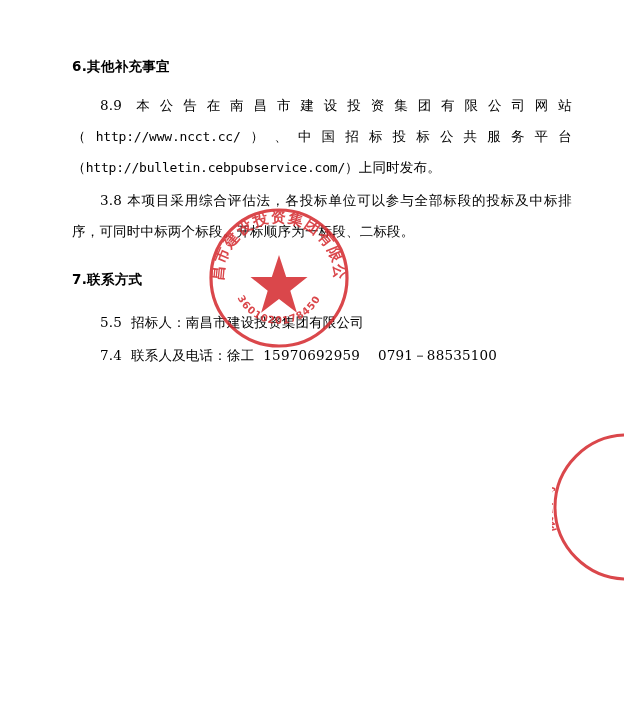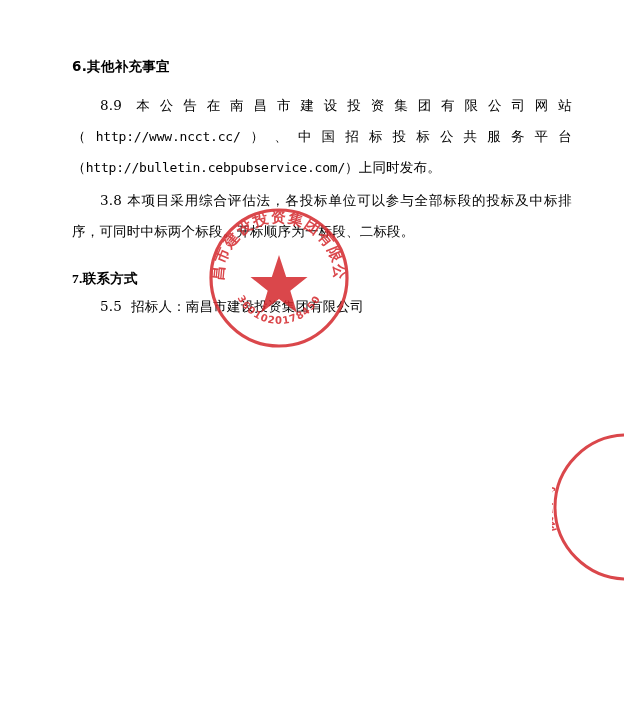--- a/index.html
+++ b/index.html
@@ -25,22 +25,21 @@
   .heading {
     font-family: "DejaVu Sans", "Liberation Sans", sans-serif;
     font-weight: bold;
     font-size: 13.5px;
     letter-spacing: 0.3px;
     margin: 0 0 14px 0;
     line-height: 1.5;
   }
   .heading.second {
     margin-top: 22px;
-    margin-bottom: 0;
-    font-family: Liberation Serif, serif;
+    margin-bottom: 16px;
   }
   .para {
     font-size: 13.5px;
     line-height: 31px;
     text-align: justify;
     text-indent: 28px;
     margin: 0 0 2px 0;
     letter-spacing: 0.2px;
   }
   .mono {
@@ -98,20 +97,21 @@
   <h2 class="heading">6.其他补充事宜</h2>
 
   <p class="para"><span>8.9 本公告在南昌市建设投资集团有限公司网站（</span><span class="mono">http://www.ncct.cc/</span><span>）、中国招标投标公共服务平台（</span><span class="mono">http://bulletin.cebpubservice.com/</span><span>）上同时发布。</span></p>
 
   <p class="para">3.8 本项目采用综合评估法，各投标单位可以参与全部标段的投标及中标排序，可同时中标两个标段。开标顺序为一标段、二标段。</p>
 
   <h2 class="heading second">7.联系方式</h2>
 
   <ul class="contact-list">
     <li class="contact-item">5.5  招标人：南昌市建设投资集团有限公司</li>
+    <li class="contact-item">7.4  联系人及电话：徐工  15970692959    0791－88535100</li>
   </ul>
 
   <div class="stamp stamp-main">
     <svg viewBox="0 0 142 142" xmlns="http://www.w3.org/2000/svg">
       <defs>
         <path id="arcTop" d="M 15,71 A 56,56 0 0 1 127,71" fill="none"></path>
         <path id="arcBottom" d="M 25,71 A 46,46 0 0 0 117,71" fill="none"></path>
       </defs>
       <circle cx="71" cy="71" r="68" fill="none" stroke="#d4272c" stroke-width="3.2"></circle>
       <text class="stamp-text" font-size="15" letter-spacing="1.5">

